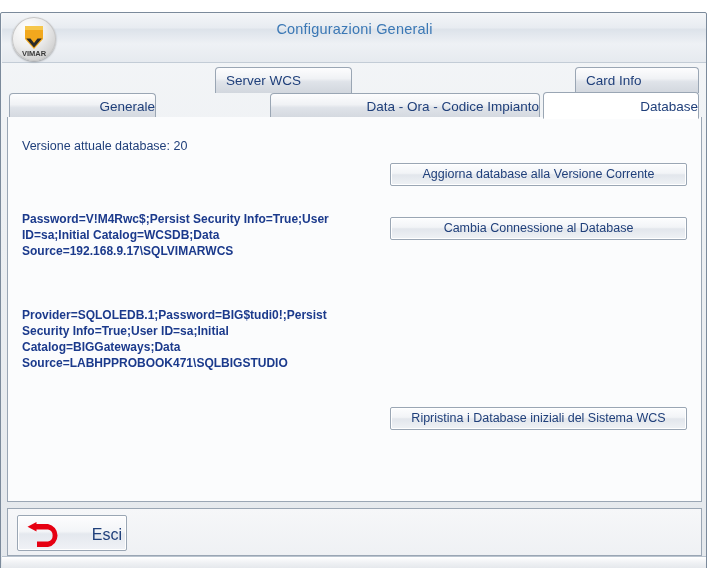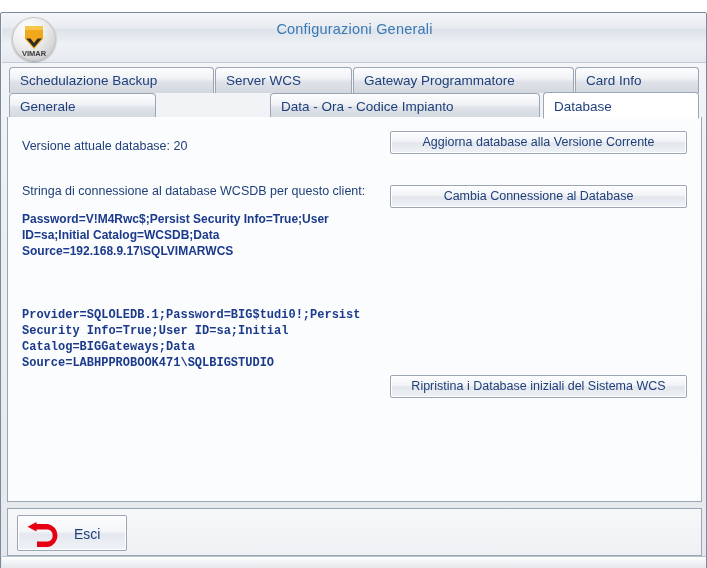--- a/index.html
+++ b/index.html
@@ -38,21 +38,21 @@
     position:absolute;left:11px;top:4px;width:44px;height:44px;
     border-radius:50%;
     background:radial-gradient(circle at 35% 28%,#ffffff 0%,#ededed 42%,#cfcfcf 78%,#b4b4b4 100%);
     box-shadow:0 1px 2px rgba(0,0,0,.35), inset 0 0 0 1px #c6c6c6;
     z-index:6;
   }
   .logo svg{position:absolute;left:0;top:0;}
   
   .tabrow{position:absolute;left:0;width:707px;height:27px;}
   .tabrow1{top:54px;}
-  .tabrow2{top:80px;}
+  .tabrow2{top:80px;text-align:right;}
   .tab{
     position:absolute;top:0;height:26px;box-sizing:border-box;
     background:linear-gradient(180deg,#fdfdfe 0%,#f0f2f5 42%,#dfe3e9 55%,#d2d7de 100%);
     border:1px solid #9aa6b4;
     border-bottom:none;
     border-radius:4px 4px 0 0;
     font-size:13.5px;color:#1f3f7a;
     padding-left:10px;
     line-height:25px;
     white-space:nowrap;overflow:hidden;
@@ -85,40 +85,41 @@
   }
   .btn{
     position:absolute;box-sizing:border-box;
     background:linear-gradient(180deg,#fcfdfe 0%,#f2f4f7 44%,#e2e6ec 52%,#eff2f5 100%);
     border:1px solid #9aa6b4;
     border-radius:2px;
     font-size:12.5px;color:#1f3f7a;
     text-align:center;
     cursor:default;
     box-shadow:inset 0 0 0 1px #ffffff;
+    margin-top:32px;
   }
   
   .footerpanel{
     position:absolute;left:6px;top:495px;width:695px;height:48px;
     box-sizing:border-box;
     background:linear-gradient(180deg,#f6f7f9 0%,#eff1f4 100%);
     border:1px solid #9aa6b4;
   }
   .esci-btn{
     position:absolute;left:9px;top:6px;width:110px;height:36px;
     box-sizing:border-box;
     background:linear-gradient(180deg,#fdfdfe 0%,#f3f5f8 45%,#e4e8ee 53%,#f0f2f6 100%);
     border:1px solid #9aa6b4;
     border-radius:2px;
     box-shadow:inset 0 0 0 1px #ffffff;
     cursor:default;
   }
   .esci-label{
     position:absolute;left:56px;top:10px;width:48px;
-    font-size:14px;color:#1f3f7a;text-align:left;
+    font-size:16px;color:#1f3f7a;text-align:right;
   }
   .esci-icon{position:absolute;left:8px;top:6px;}
   .statusbar{
     position:absolute;left:1px;bottom:1px;width:705px;height:21px;
     background:linear-gradient(180deg,#ffffff 0%,#eef0f3 30%,#d7dce2 90%,#cfd5dc 100%);
     border-top:1px solid #b9c3ce;
     border-radius:0 0 4px 4px;
   }
 </style>
 </head>
@@ -135,28 +136,22 @@
     <svg width="44" height="44" viewBox="0 0 44 44">
       <path d="M13 9 h18 v13 l-9 10 l-9 -10 z" fill="#f2a81d"></path>
       <path d="M13 9 h18 v4 h-18 z" fill="#f6c64a"></path>
       <path d="M16.5 13 h11 v7.5 l-5.5 6.2 l-5.5 -6.2 z" fill="#ffffff" opacity="0.0"></path>
       <path d="M22 30.5 L14.2 21.6 h4.3 L22 25.9 l3.5 -4.3 h4.3 z" fill="#2b2b2b"></path>
       <text x="22" y="38.5" font-family="'Liberation Sans',sans-serif" font-size="7.5" font-weight="bold" fill="#3a3a3a" text-anchor="middle">VIMAR</text>
     </svg>
   </div>
 
   <div class="tabrow tabrow1">
-    <div class="tab" style="left:8px;width:205px;">
-      <span>Schedulazione Backup</span>
-    </div>
     <div class="tab" style="left:214px;width:137px;">
       <span>Server WCS</span>
-    </div>
-    <div class="tab" style="left:352px;width:221px;">
-      <span>Gateway Programmatore</span>
     </div>
     <div class="tab" style="left:574px;width:124px;">
       <span>Card Info</span>
     </div>
   </div>
 
   <div class="tabrow tabrow2">
     <div class="tab" style="left:8px;width:147px;">
       <span>Generale</span>
     </div>
@@ -166,26 +161,25 @@
     <div class="tab selected" style="left:542px;width:156px;">
       <span>Database</span>
     </div>
   </div>
 
   <div class="content">
     <div class="content-inner">
 
       <div class="lbl" style="left:14px;top:22px;">Versione attuale database:  20</div>
 
-      <div class="lbl" style="left:14px;top:67px;">Stringa di connessione al database WCSDB per questo client:</div>
 
       <div class="connstr" style="left:14px;top:94px;">Password=V!M4Rwc$;Persist Security Info=True;User ID=sa;Initial Catalog=WCSDB;Data Source=192.168.9.17\SQLVIMARWCS</div>
 
 
-      <div class="connstr" style="left:14px;top:190px;font-family:Liberation Mono, monospace;">Provider=SQLOLEDB.1;Password=BIG$tudi0!;Persist Security Info=True;User ID=sa;Initial Catalog=BIGGateways;Data Source=LABHPPROBOOK471\SQLBIGSTUDIO</div>
+      <div class="connstr" style="left:14px;top:190px;">Provider=SQLOLEDB.1;Password=BIG$tudi0!;Persist Security Info=True;User ID=sa;Initial Catalog=BIGGateways;Data Source=LABHPPROBOOK471\SQLBIGSTUDIO</div>
 
       <div class="btn" style="left:382px;top:14px;width:297px;height:23px;line-height:21px;">Aggiorna database alla Versione Corrente</div>
 
       <div class="btn" style="left:382px;top:68px;width:297px;height:23px;line-height:21px;">Cambia Connessione al Database</div>
 
       <div class="btn" style="left:382px;top:258px;width:297px;height:23px;line-height:21px;">Ripristina i Database iniziali del Sistema WCS</div>
 
     </div>
   </div>
 

